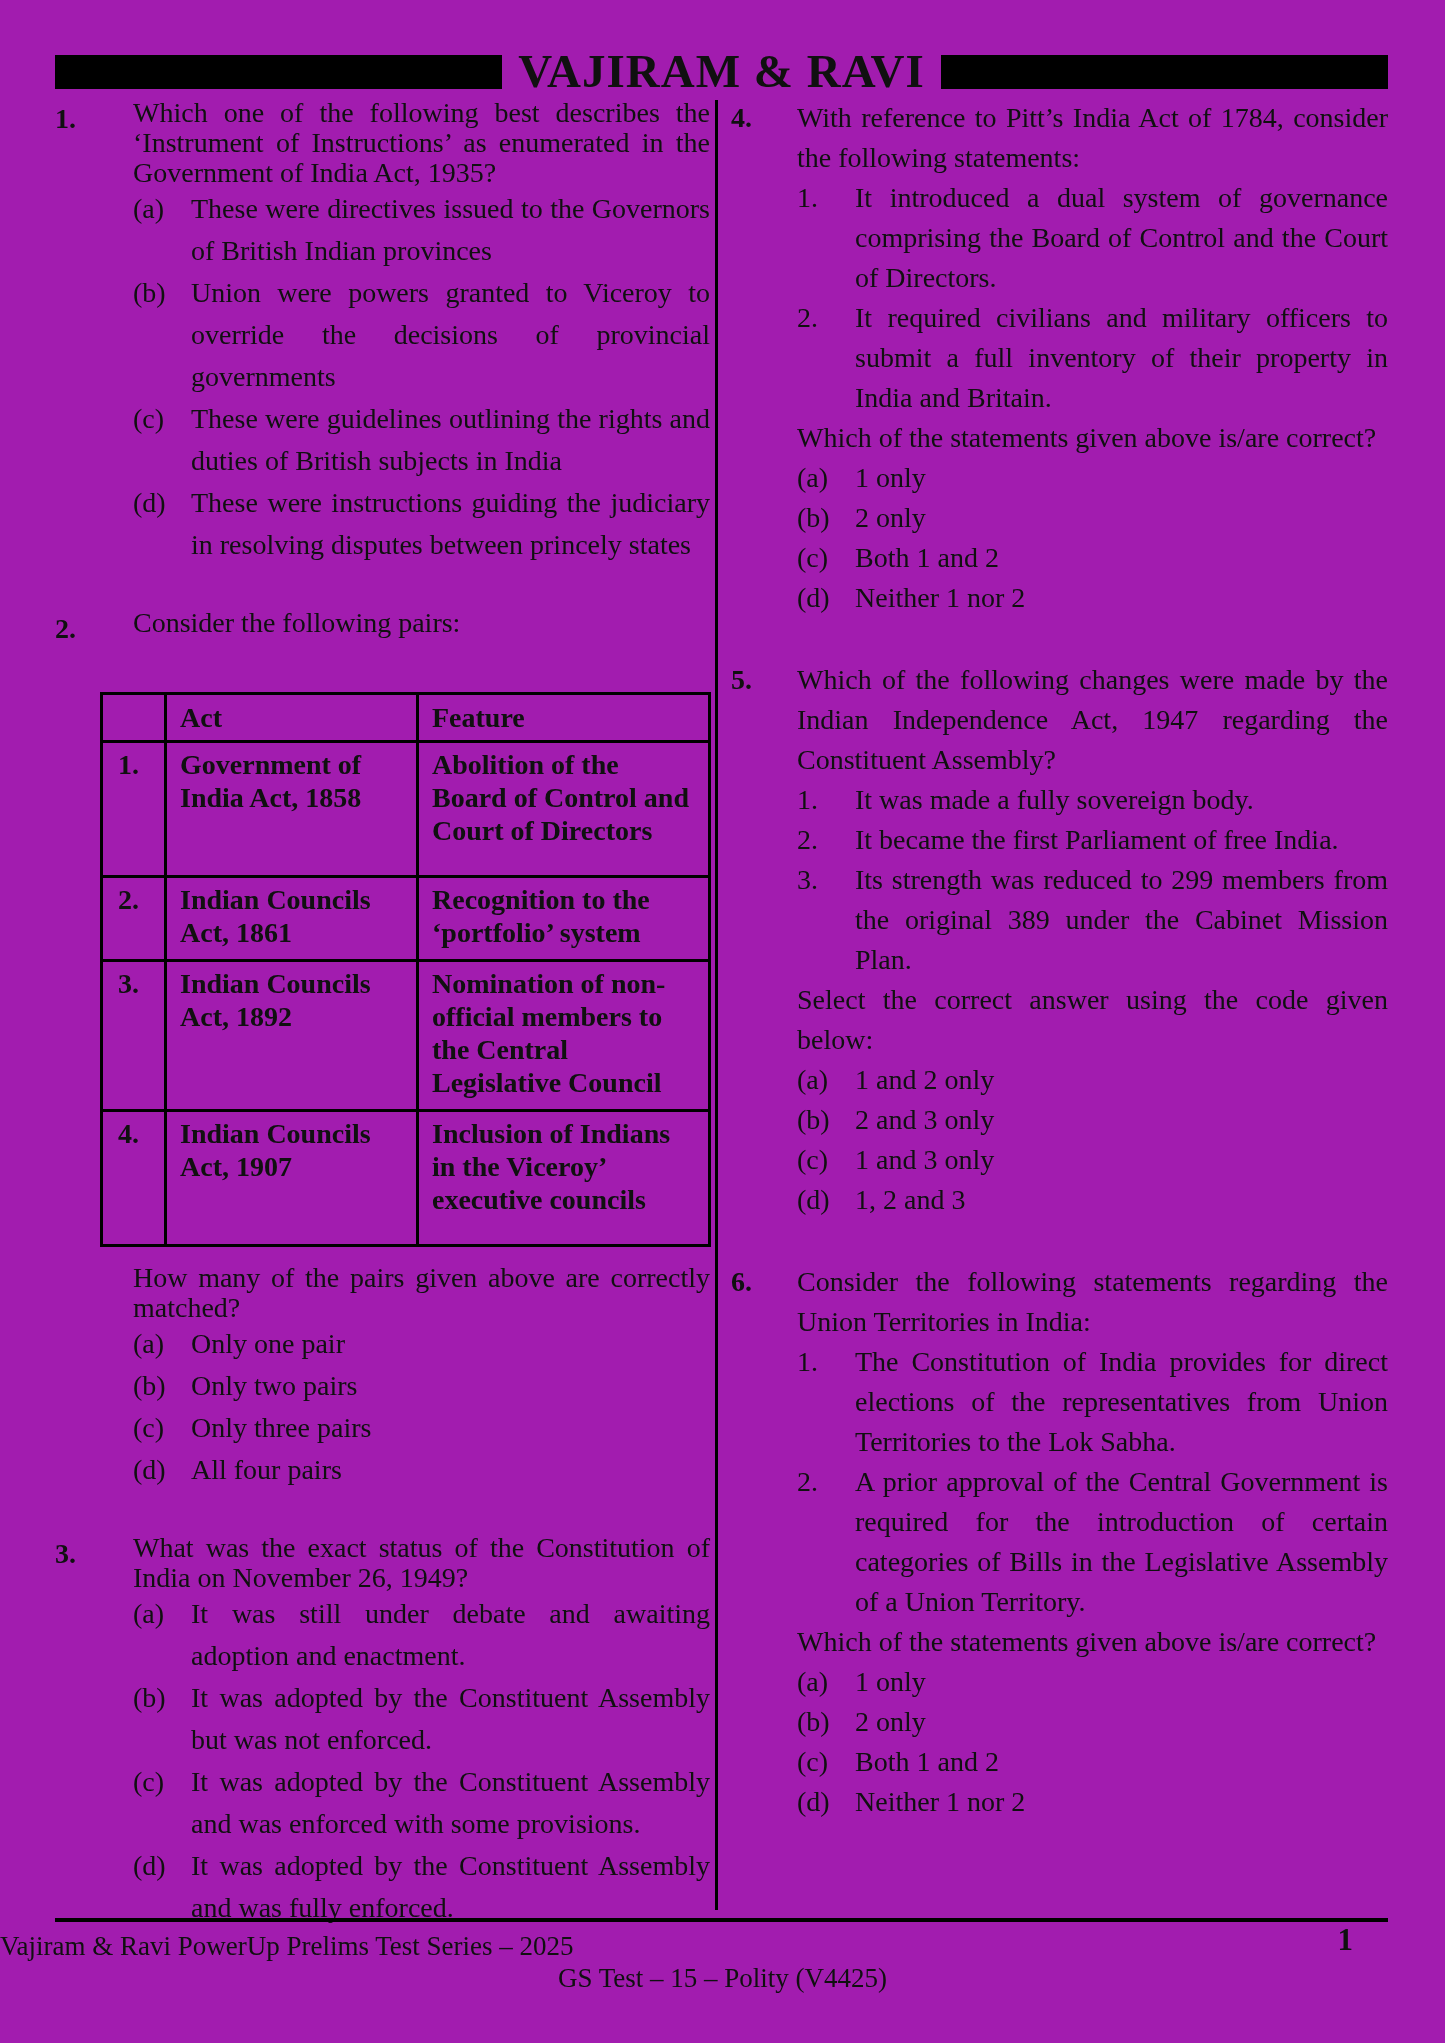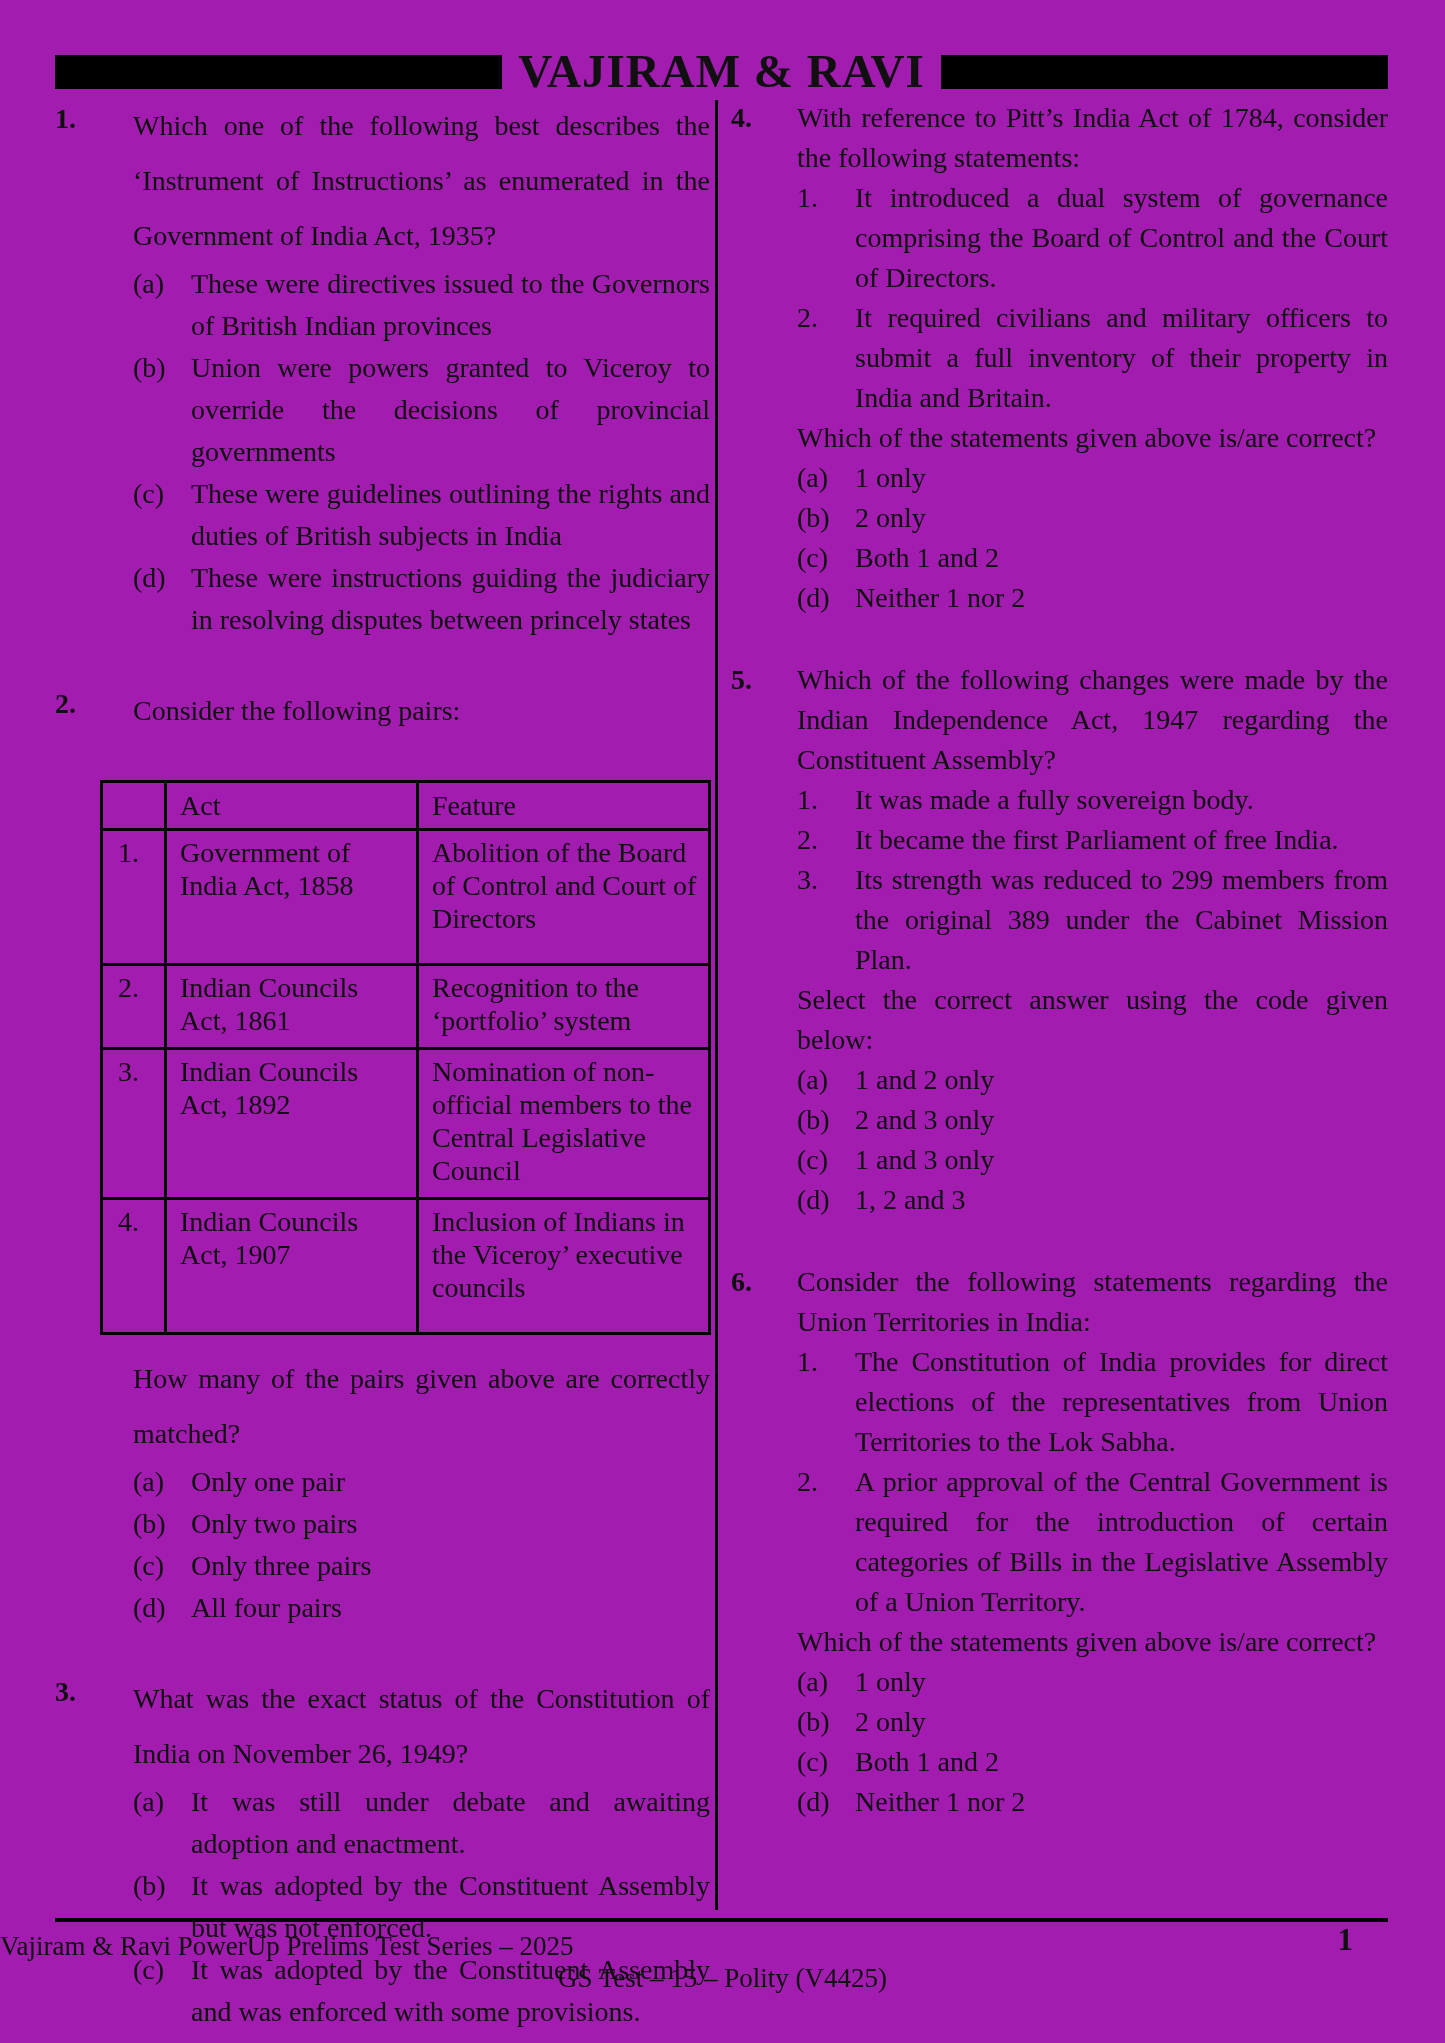--- a/index.html
+++ b/index.html
@@ -22,38 +22,38 @@
   .col { min-width:0; }
   .col.left  { width:655px; flex:none; }
   .vdivider  { width:3px; background:#000; flex:none; margin:2px 13px 0 5px; }
   .col.right { flex:1 1 auto; }
 
   .question { display:flex; margin-bottom:42px; }
   .qnum { flex:none; width:78px; font-weight:bold; font-size:28px; line-height:42px; }
   .col.right .qnum { width:66px; }
   .qbody { flex:1 1 auto; min-width:0; }
 
-  .qtext { margin:0; font-size:28px; line-height:55px; text-align:justify; }
+  .qtext { margin:0; font-size:28px; line-height:30px; text-align:justify; }
 
   .option, .statement { display:flex; font-size:28px; line-height:42px; }
   .olabel, .snum { flex:none; width:58px; }
   .otext, .stext { flex:1 1 auto; min-width:0; text-align:justify; }
 
   
   .col.right .qnum, .col.right .qtext,
   .col.right .option, .col.right .statement { line-height:40px; }
 
   
   table.pairs { border-collapse:collapse; table-layout:fixed; width:608px; margin:4px 0 16px 45px; }
   table.pairs col.c-num { width:64px; }
   table.pairs col.c-act { width:252px; }
   table.pairs col.c-feat { width:292px; }
   table.pairs th, table.pairs td {
     border:3px solid #000;
-    font-size:28px; line-height:33px; font-weight:normal;
+    font-size:28px; line-height:33px; font-weight:bold;
     text-align:left; vertical-align:top;
     padding:5px 10px 10px 13px;
   }
   table.pairs th { padding-top:6px; padding-bottom:6px; }
   table.pairs td.td-num { padding-left:15px; }
   table.pairs tr.tall td { padding-bottom:28px; }
 
   
   .footer-rule { position:absolute; top:1918px; left:55px; right:57px; height:4px; background:#000; }
   .footer-line1 { position:absolute; top:1930px; left:0; width:100%; font-size:27px; line-height:32px; }

